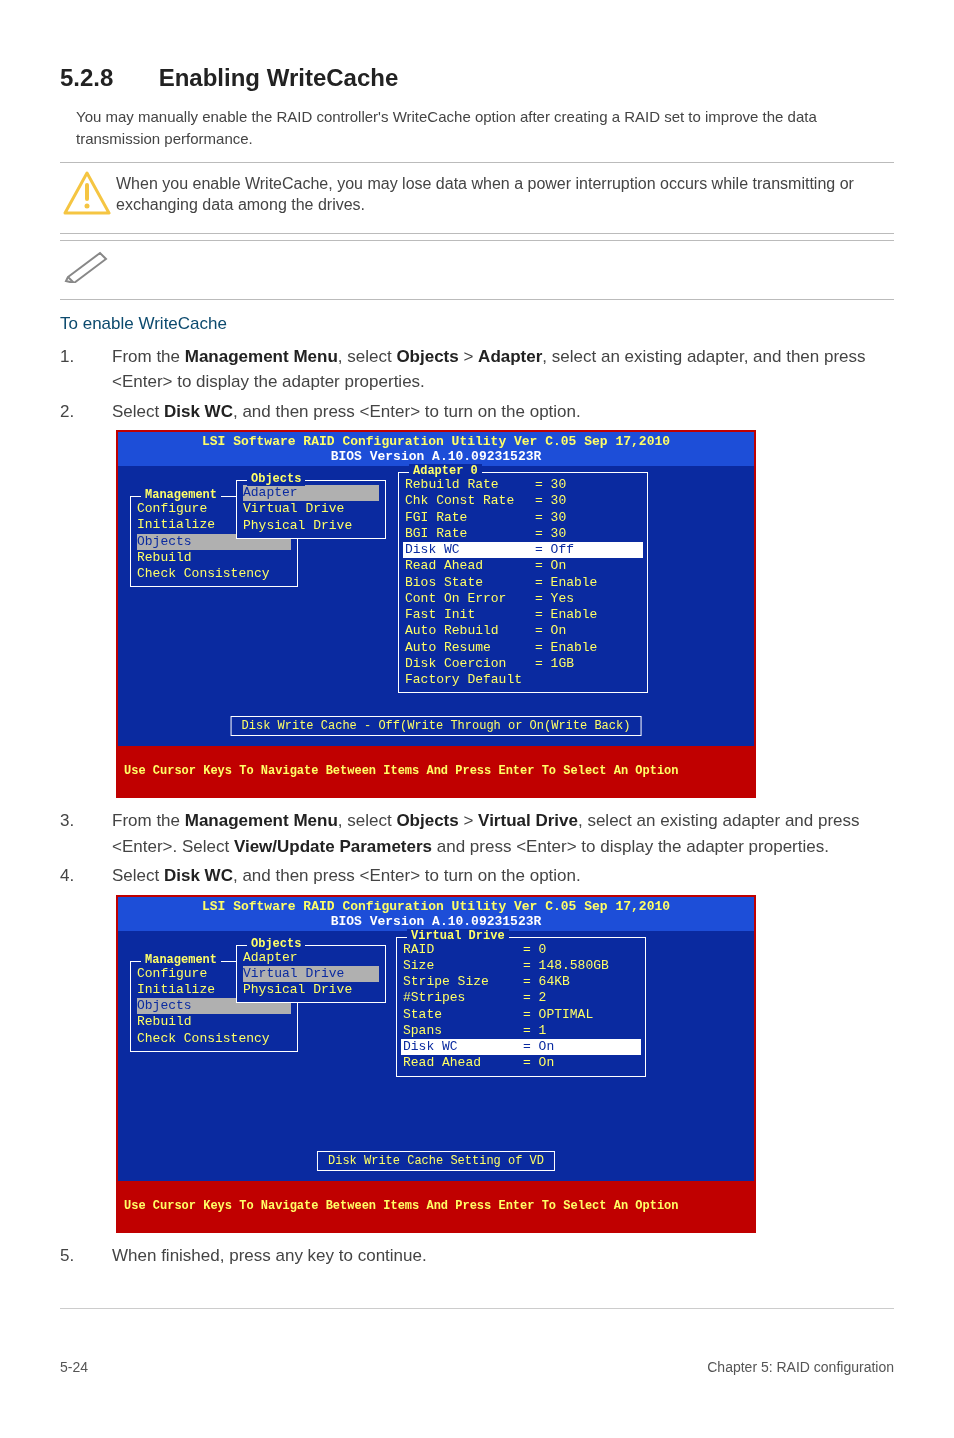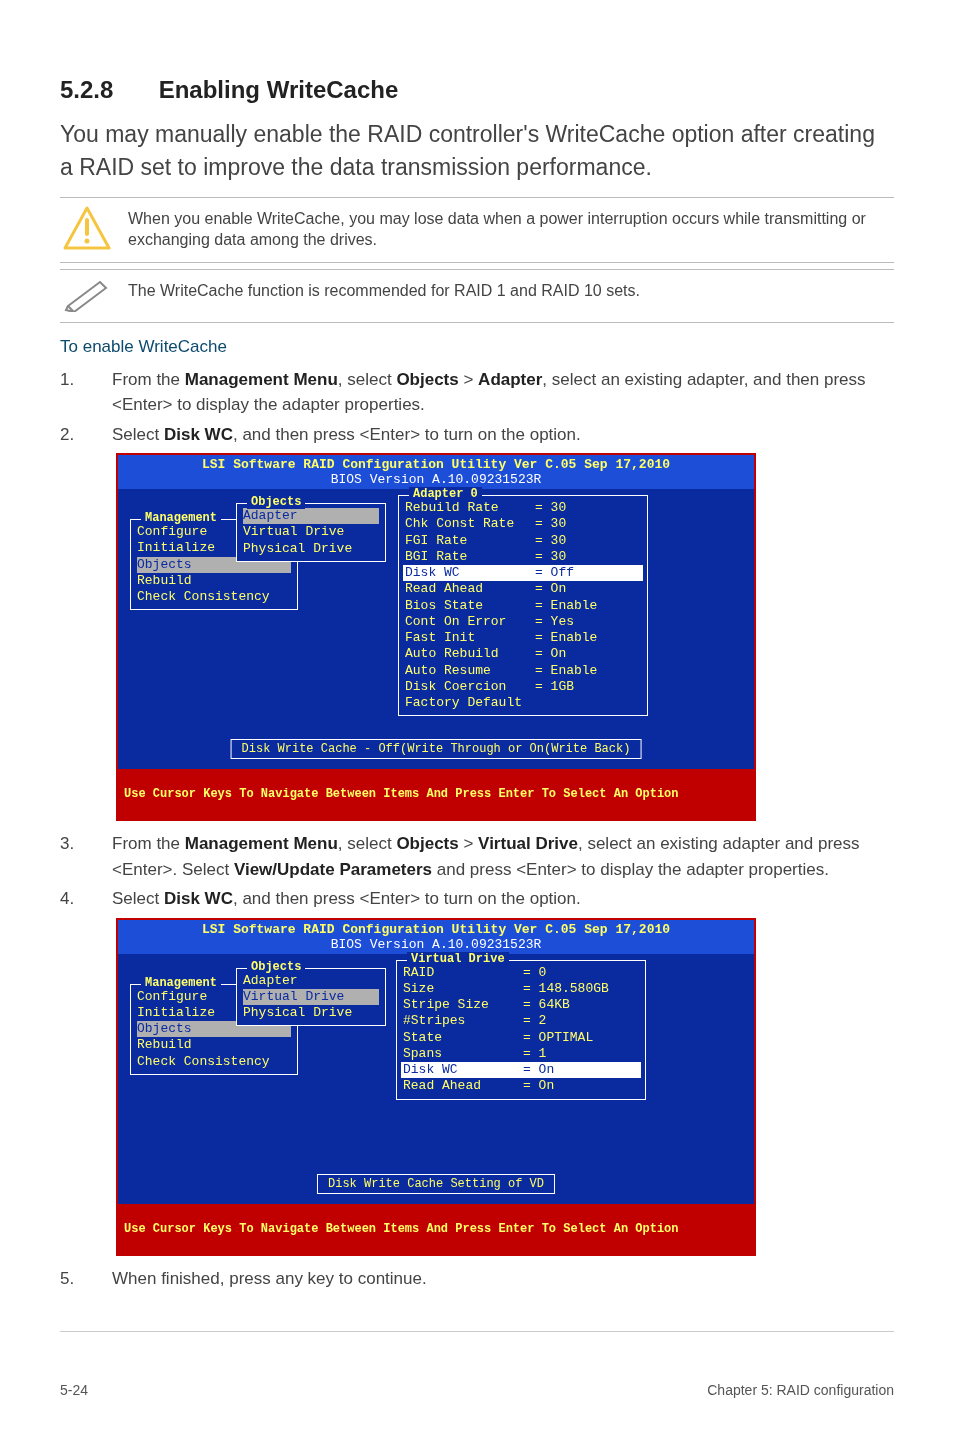--- a/index.html
+++ b/index.html
@@ -11,37 +11,37 @@
     background: #fff;
     width: 954px;
   }
   .page {
     padding: 60px 60px 40px 60px;
     box-sizing: border-box;
   }
   h2.section-title {
     font-size: 24px;
     font-weight: bold;
-    margin: 16px 0 14px 0;
+    margin: 4px 0 14px 0;
     color: #222;
   }
   h2.section-title .num { display:inline-block; min-width:92px; }
   p.lead {
-    font-size: 23px;
+    font-size: 15px;
     line-height: 1.45;
-    margin: 0 0 12px 0;
+    margin: 0 0 12px 16px;
     color:#444;
   }
   .note-block {
     display: flex;
     align-items: flex-start;
-    gap: 14px;
+    gap: 2px;
     border-top: 1px solid #bbb;
     border-bottom: 1px solid #bbb;
-    padding: 6px 0 6px 0;
+    padding: 6px 0 12px 0;
     margin: 6px 0;
   }
   .note-block .icon-cell { width: 54px; flex:0 0 54px; display:flex; align-items:center; justify-content:center;}
   .note-block .text-cell { flex:1; font-size:16px; line-height:1.35; color:#444; padding:4px 0;}
   .warn-icon svg { width:48px; height:48px; }
   .pencil-icon svg { width:50px; height:36px; }
   .subhead {
     font-size: 17px;
     margin: 14px 0 10px 0;
     color:#0c4a6e;
@@ -72,21 +72,21 @@
     text-align:center;
     color:#ffff66;
     padding:2px 4px 0 4px;
     font-weight:bold;
     white-space:nowrap;
   }
   .bios-subtitle {
     text-align:center;
     color:#fff;
     padding:0 4px 2px 4px;
-    font-weight:normal;
+    font-weight:bold;
   }
   .bios-body {
     background:#0a2aa0;
     margin:0;
     padding:10px 10px 10px 10px;
     position:relative;
     min-height:260px;
   }
   .bios-body.short { min-height:230px;}
   .panel {
@@ -178,21 +178,20 @@
 
   <div class="note-block">
     <div class="icon-cell">
       <span class="pencil-icon">
         <svg viewBox="0 0 50 36">
             <path d="M6 30 L38 6 L44 12 L12 36 L4 34 Z" fill="none" stroke="#888" stroke-width="2"></path>
             <path d="M6 30 L12 36" stroke="#888" stroke-width="2"></path>
           </svg>
       </span>
     </div>
-    <div class="text-cell">The WriteCache function is recommended for RAID 1 and RAID 10 sets.</div>
   </div>
 
   <p class="subhead">To enable WriteCache</p>
 
   <ol class="steps">
     <li>
       <span class="num">1.</span>
       <span class="body">
         <span>From the </span><b>Management Menu</b><span>, select </span><b>Objects</b><span> &gt; </span><b>Adapter</b><span>, select an existing adapter, and then press &lt;Enter&gt; to display the adapter properties.</span>
       </span>

